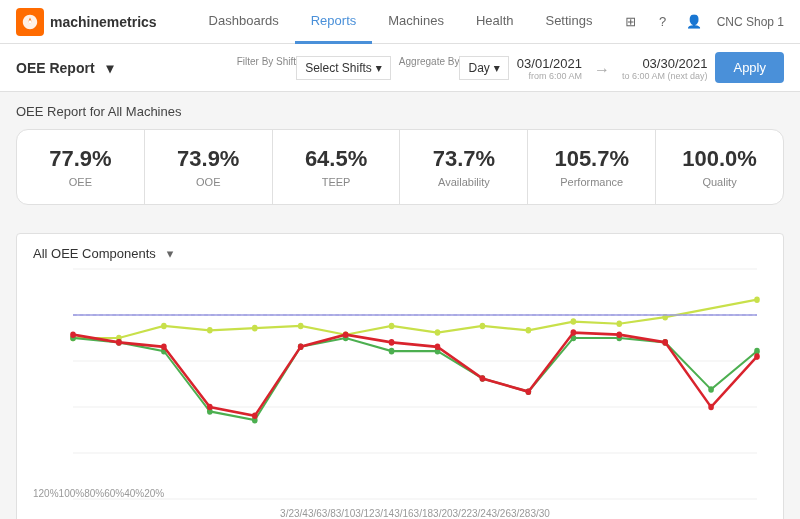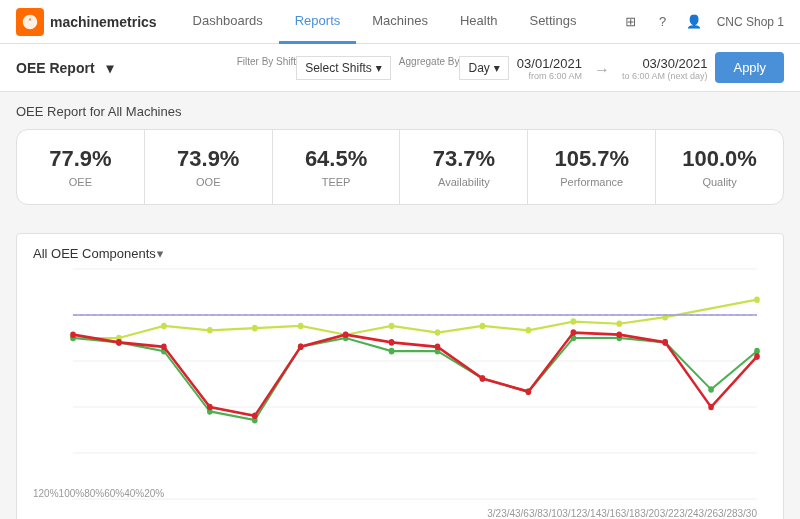--- a/index.html
+++ b/index.html
@@ -1,20 +1,20 @@
 <!DOCTYPE html>
 <html><head>
   <meta charset="utf-8">
   <style>
     * { box-sizing: border-box; margin: 0; padding: 0; }
     body { font-family: -apple-system, BlinkMacSystemFont, 'Segoe UI', sans-serif; background: #f5f5f5; color: #333; font-size: 13px; }
 
     
     .top-nav { background: #fff; border-bottom: 1px solid #e0e0e0; display: flex; align-items: center; height: 44px; padding: 0 16px; }
-    .logo { display: flex; align-items: center; gap: 6px; margin-right: 20px; }
+    .logo { display: flex; align-items: center; gap: 6px; margin-right: 36px; }
     .logo-icon { width: 28px; height: 28px; background: #ff6b00; border-radius: 4px; display: flex; align-items: center; justify-content: center; }
     .logo-icon svg { width: 18px; height: 18px; fill: #fff; }
     .logo-text { font-size: 14px; font-weight: 600; color: #333; }
     .nav-links { display: flex; flex: 1; gap: 0; }
     .nav-link { padding: 0 16px; height: 44px; display: flex; align-items: center; color: #666; font-size: 13px; cursor: pointer; border-bottom: 3px solid transparent; }
     .nav-link.active { color: #4a90d9; border-bottom: 3px solid #4a90d9; font-weight: 500; }
     .nav-right { display: flex; align-items: center; gap: 12px; margin-left: auto; }
     .nav-icon { width: 20px; height: 20px; color: #666; cursor: pointer; display: flex; align-items: center; justify-content: center; }
     .shop-name { font-size: 12px; color: #666; }
 
@@ -38,27 +38,27 @@
 
     
     .metric-cards { display: flex; gap: 0; border: 1px solid #e0e0e0; border-radius: 12px; background: #fff; margin-bottom: 28px; overflow: hidden; }
     .metric-card { flex: 1; padding: 16px 12px; text-align: center; border-right: 1px solid #e0e0e0; }
     .metric-card:last-child { border-right: none; }
     .metric-value { font-size: 22px; font-weight: 600; color: #333; margin-bottom: 4px; }
     .metric-label { font-size: 11px; color: #888; }
 
     
     .chart-section { background: #fff; border: 1px solid #e0e0e0; border-radius: 4px; padding: 12px 16px; }
-    .chart-header { display: flex; gap: 1px; margin-bottom: 8px; }
+    .chart-header { display: flex; gap: 11px; margin-bottom: 8px; }
     .chart-title { font-size: 13px; font-weight: 500; color: #333; }
     .chart-container { position: relative; width: 100%; height: 270px; }
     .chart-area { position: absolute; top: 0; left: 40px; right: 10px; bottom: 40px; }
     .y-axis { position: absolute; top: 0; left: 0; width: 40px; bottom: 40px; display: flex; flex-direction: row; justify-content: space-between; align-items: flex-end; padding-right: 6px; }
     .y-label { font-size: 10px; color: #999; }
-    .x-axis { position: absolute; bottom: 20px; left: 40px; right: 10px; display: flex; justify-content: flex-end; }
+    .x-axis { position: absolute; bottom: 20px; left: 40px; right: 10px; display: flex; justify-content: center; }
     .x-label { font-size: 10px; color: #999; }
 
     
     .chart-svg { width: 100%; height: 100%; overflow: visible; }
   </style>
 </head>
 <body>
 
 <nav class="top-nav">
   <div class="logo">

